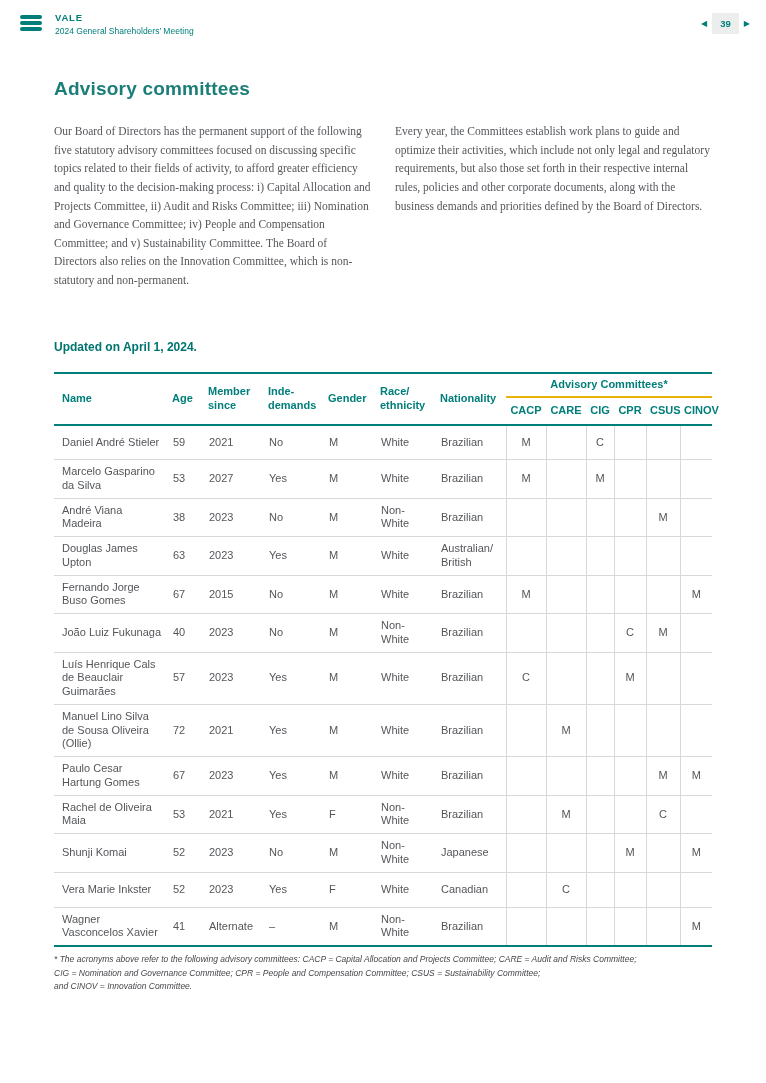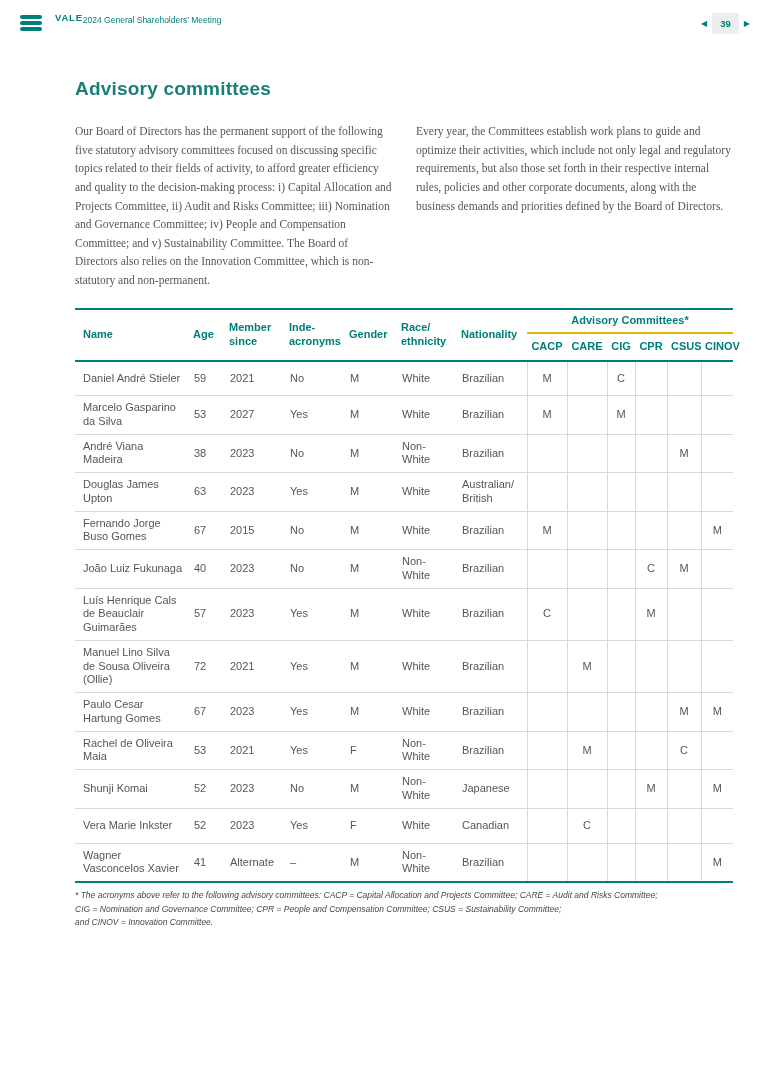--- a/index.html
+++ b/index.html
@@ -6,29 +6,29 @@
   html,body { background:#ffffff; }
   body {
     width:766px; height:1083px; position:relative; overflow:hidden;
     font-family:"Liberation Sans", sans-serif; color:#54565A;
   }
 
   
   .topbar { position:absolute; top:12px; left:20px; right:16px; display:flex; align-items:flex-start; }
   .burger { width:22px; display:flex; flex-direction:column; gap:2.5px; margin-top:3px; margin-right:13px; cursor:pointer; }
   .burger span { display:block; height:3.5px; background:#007E7A; border-radius:2px; }
-  .brandblock { display:flex; flex-direction:row; }
+  .brandblock { display:flex; flex-direction:column; }
   .brand { color:#007E7A; font-weight:bold; font-size:9.5px; letter-spacing:0.8px; }
   .subtitle { color:#007E7A; font-size:8.5px; margin-top:3px; }
   .pagenav { margin-left:auto; display:flex; align-items:center; gap:5px; margin-top:1px; }
   .arrow { color:#007E7A; font-size:8px; line-height:1; cursor:pointer; }
   .pagebox { background:#ECEDED; color:#007E7A; font-weight:bold; font-size:9.5px; padding:5px 8px; }
 
   
-  .content { position:absolute; top:78px; left:54px; width:658px;margin-left:21px; }
+  .content { position:absolute; top:78px; left:54px; width:658px; }
   .page-title { color:#1B7F78; font-size:19px; font-weight:bold; letter-spacing:0.2px; }
   .cols { display:flex; gap:24px; margin-top:22px; }
   .col { flex:1; font-size:11.5px; line-height:1.62; color:#54565A;font-family:Liberation Serif, serif; }
   .updated { margin-top:50px; color:#00746F; font-weight:bold; font-size:12px; }
 
   
   table { border-collapse:collapse; width:100%; margin-top:18px; table-layout:fixed;
           border-top:2px solid #007E7A; border-bottom:2px solid #007E7A; }
   th { color:#007E7A; font-weight:bold; font-size:11px; }
   thead th { vertical-align:middle; text-align:left; padding:2px 4px; white-space:pre-line; line-height:1.2; }
@@ -67,20 +67,21 @@
 </div>
 
 <div class="content">
   <h1 class="page-title">Advisory committees</h1>
 
   <div class="cols">
     <p class="col">Our Board of Directors has the permanent support of the following five statutory advisory committees focused on discussing specific topics related to their fields of activity, to afford greater efficiency and quality to the decision-making process: i) Capital Allocation and Projects Committee, ii) Audit and Risks Committee; iii) Nomination and Governance Committee; iv) People and Compensation Committee; and v) Sustainability Committee. The Board of Directors also relies on the Innovation Committee, which is non-statutory and non-permanent.</p>
     <p class="col">Every year, the Committees establish work plans to guide and optimize their activities, which include not only legal and regulatory requirements, but also those set forth in their respective internal rules, policies and other corporate documents, along with the business demands and priorities defined by the Board of Directors.</p>
   </div>
 
+  <div class="updated">Updated on April 1, 2024.</div>
 
   <table>
     <colgroup>
       <col style="width:114px">
         <col style="width:36px">
         <col style="width:60px">
         <col style="width:60px">
       <col style="width:52px">
         <col style="width:60px">
         <col style="width:70px">
@@ -91,21 +92,21 @@
         <col style="width:34px">
         <col style="width:32px">
     </colgroup>
     <thead>
       <tr>
         <th rowspan="2" class="span2 first">Name</th>
         <th rowspan="2" class="span2">Age</th>
         <th rowspan="2" class="span2">Member
 since</th>
         <th rowspan="2" class="span2">Inde-
-acronyms</th>
+demands</th>
         <th rowspan="2" class="span2">Gender</th>
         <th rowspan="2" class="span2">Race/
 ethnicity</th>
         <th rowspan="2" class="span2">Nationality</th>
         <th colspan="6" class="group">Advisory Committees*</th>
       </tr>
       <tr>
         <th class="code">CACP</th>
         <th class="code">CARE</th>
         <th class="code">CIG</th>

